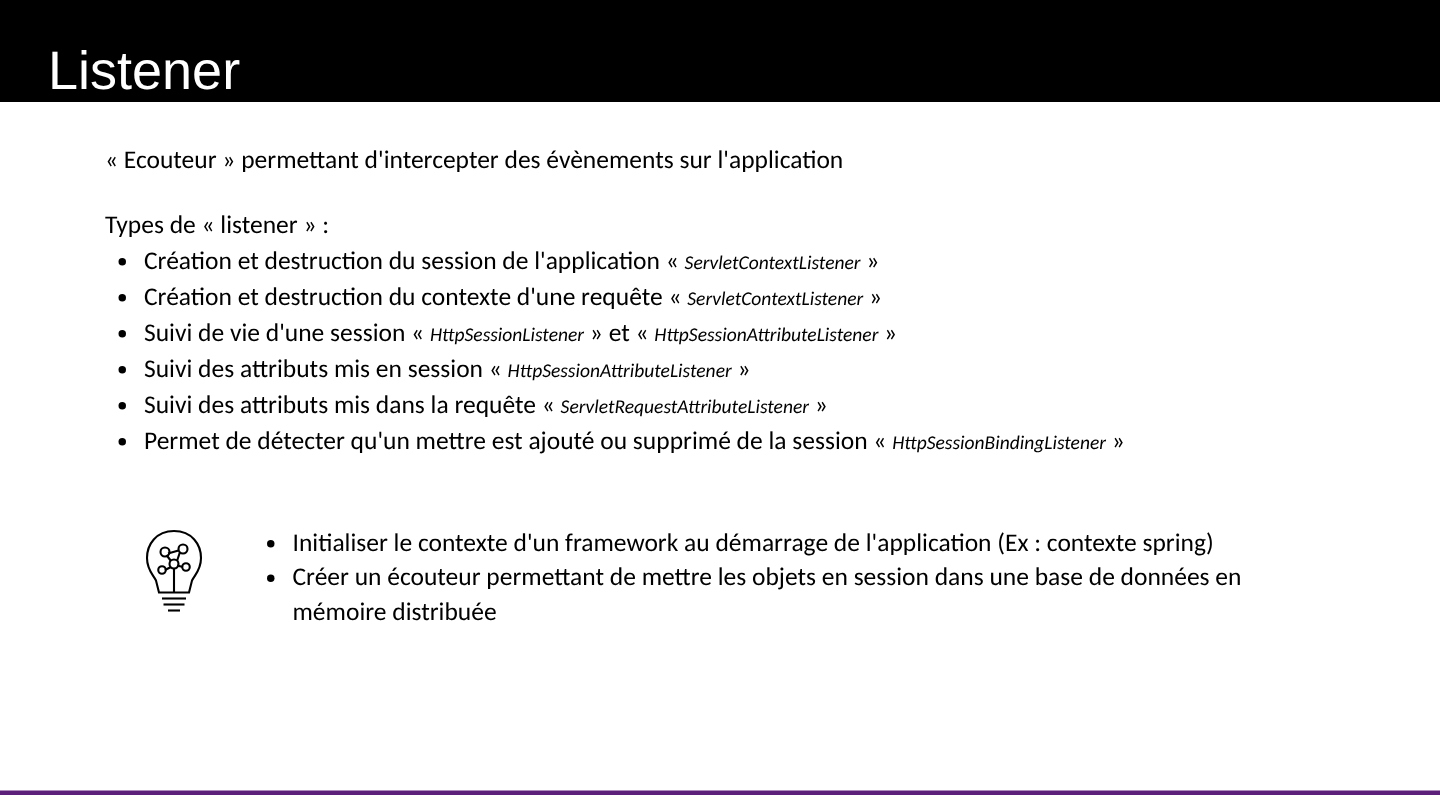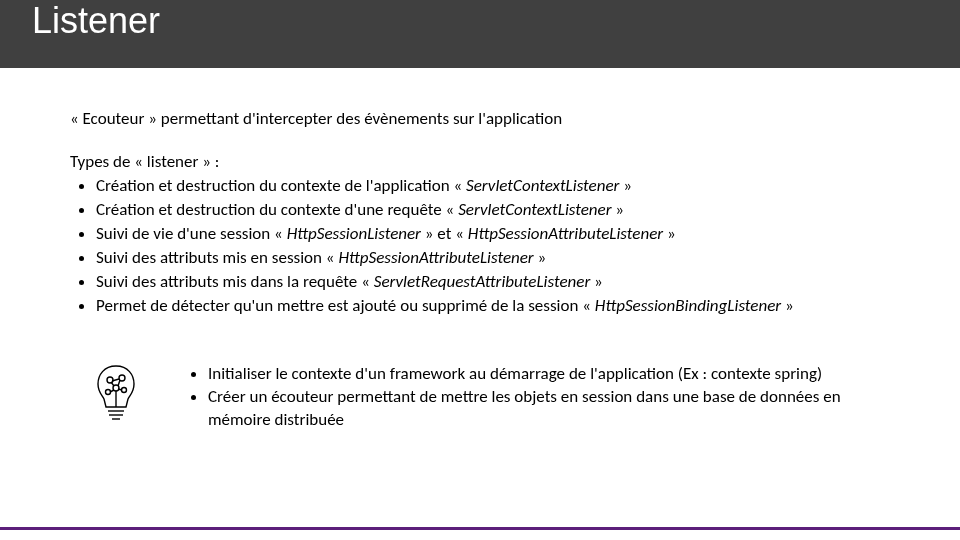--- a/index.html
+++ b/index.html
@@ -6,68 +6,68 @@
   body {
     width: 960px;
     height: 540px;
     background: #ffffff;
     font-family: "Segoe UI", "Calibri", sans-serif;
     color: #000000;
     position: relative;
     overflow: hidden;
   }
   .title-bar {
-    background: #404040;
+    background: #000000;
     height: 68px;
     display: flex;
-    align-items: flex-start;
+    align-items: flex-end;
     padding-left: 32px;
   }
   .title-bar h1 {
     margin: 0;
     color: #ffffff;
     font-size: 36px;
     font-weight: 400;
     font-family: "Calibri Light", "Segoe UI Light", sans-serif;
   }
   .content {
-    padding: 40px 70px 0 70px;
+    padding: 28px 70px 0 70px;
     font-size: 17px;
     line-height: 1.35;
   }
   .intro { margin: 0 0 20px 0; }
   .types-heading { display: inline; text-align: center; }
   ul.main-list {
     margin: 0 0 0 0;
     padding-left: 26px;
     list-style-type: disc;
   }
   ul.main-list li { margin: 1px 0; }
   .code-ish {
     font-family: "Calibri", "Segoe UI", sans-serif;
     font-style: italic;
-    font-size: 17px;
+    font-size: 13px;
   }
   .lower-block {
     display: flex;
     align-items: flex-start;
     margin-top: 40px;
     padding-left: 20px;
   }
   .brain-icon {
     flex: 0 0 auto;
     margin-right: 30px;
     margin-top: 4px;
   }
   .idea-list {
     list-style-type: disc;
     padding-left: 20px;
     margin: 4px 0 0 0;
   }
-  .idea-list li { margin: 1px 16px; }
+  .idea-list li { margin: 1px 3px; }
   .footer-line {
     position: absolute;
     left: 0; right: 0; bottom: 10px;
     height: 3px;
     background: #5c1f7a;
   }
   .brain-icon svg { display: block; }
 </style>
 </head>
 <body>
@@ -76,21 +76,21 @@
   <h1>Listener</h1>
 </div>
 
 <div class="content">
   <p class="intro">« Ecouteur » permettant d'intercepter des évènements sur l'application</p>
 
   <div>
     <span class="types-heading">Types de « listener »  :</span>
     <ul class="main-list">
       <li>
-        <span>Création et destruction du contexte de l'application « </span><span class="code-ish">ServletContextListener</span><span> »</span>
+        <span>Création et destruction du session de l'application « </span><span class="code-ish">ServletContextListener</span><span> »</span>
       </li>
       <li>
         <span>Création et destruction du contexte d'une requête « </span><span class="code-ish">ServletContextListener</span><span> »</span>
       </li>
       <li>
         <span>Suivi de vie d'une session « </span><span class="code-ish">HttpSessionListener</span><span> » et « </span><span class="code-ish">HttpSessionAttributeListener</span><span> »</span>
       </li>
       <li>
         <span>Suivi des attributs mis en session « </span><span class="code-ish">HttpSessionAttributeListener</span><span> »</span>
       </li>

